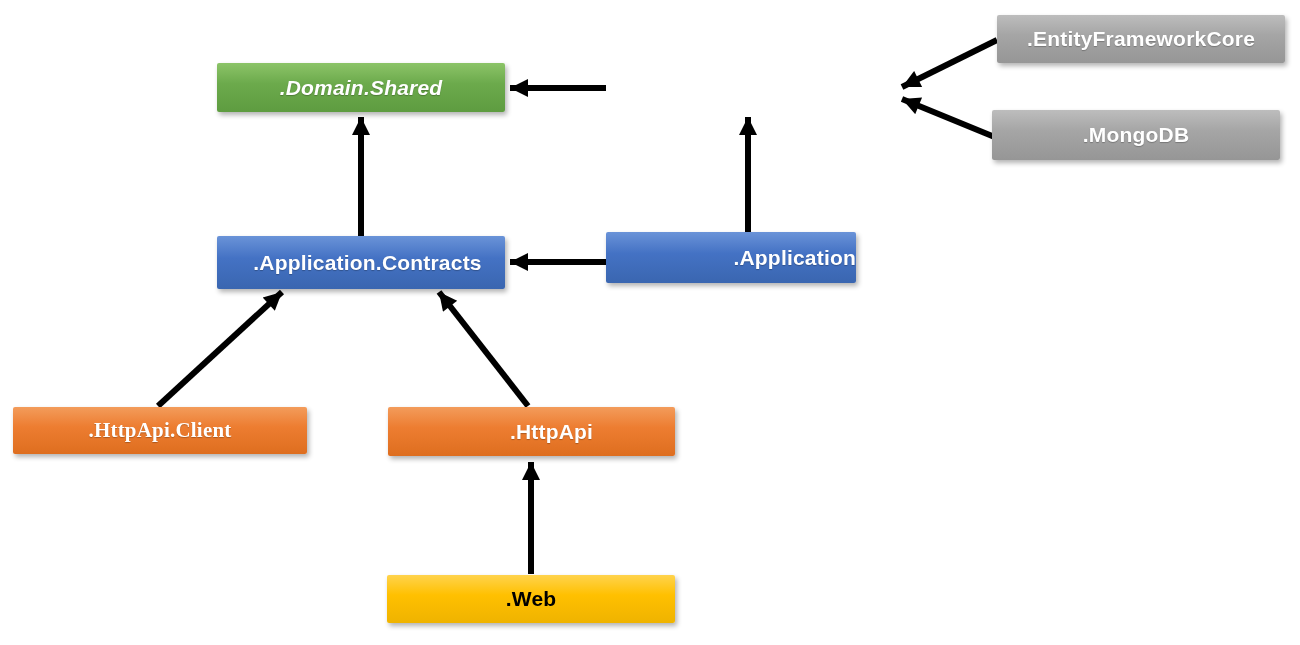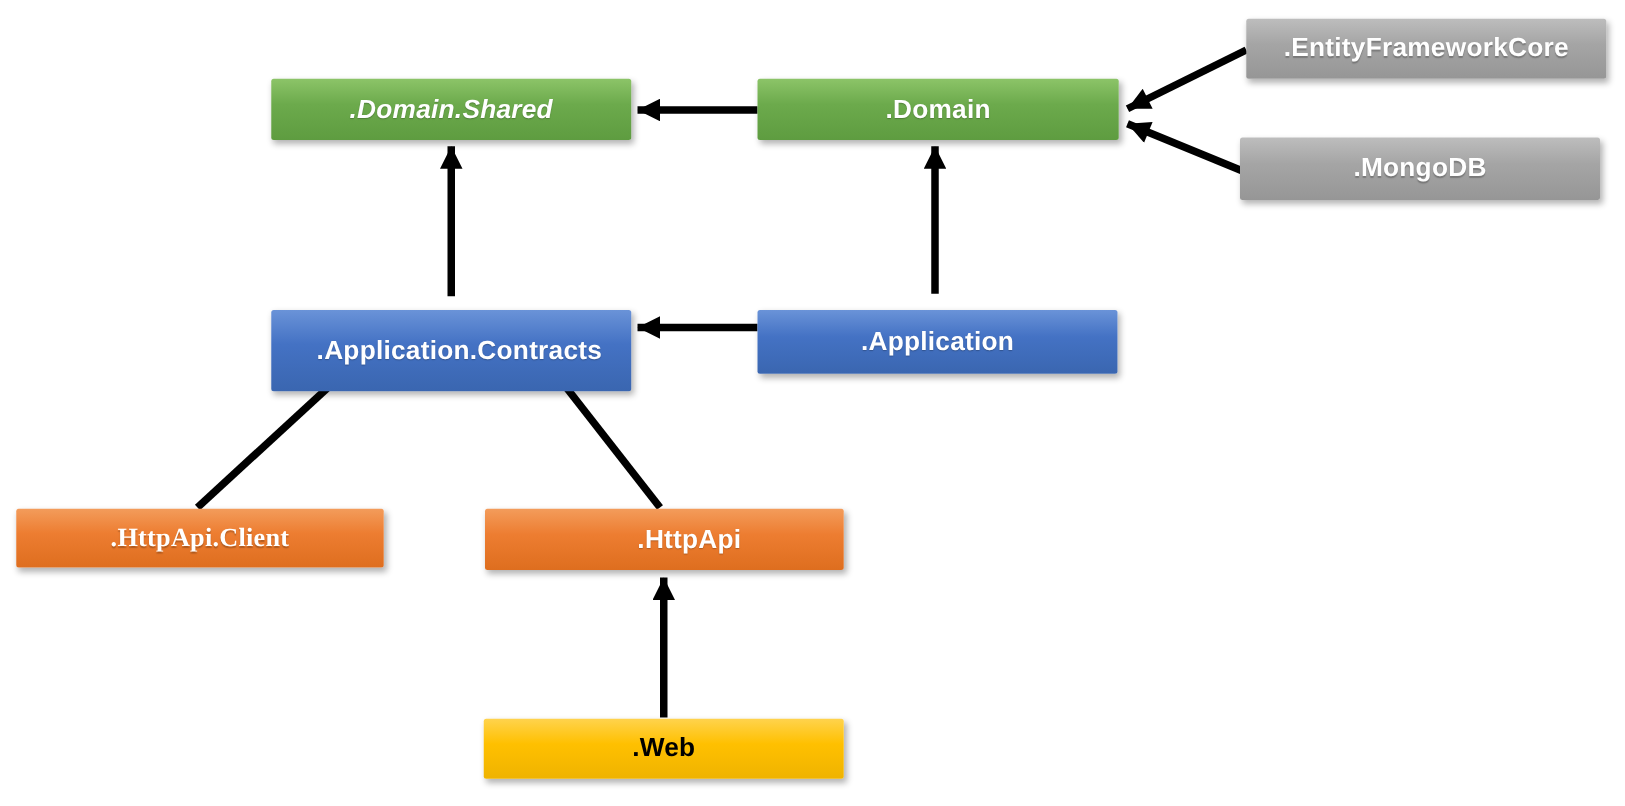--- a/index.html
+++ b/index.html
@@ -61,33 +61,30 @@
         <line x1="606" y1="262" x2="510" y2="262" stroke="#000000" stroke-width="6" marker-end="url(#arrowhead)"></line>
         <line x1="158" y1="406" x2="282" y2="292" stroke="#000000" stroke-width="6" marker-end="url(#arrowhead)"></line>
         <line x1="528" y1="406" x2="439" y2="292" stroke="#000000" stroke-width="6" marker-end="url(#arrowhead)"></line>
         <line x1="531" y1="574" x2="531" y2="462" stroke="#000000" stroke-width="6" marker-end="url(#arrowhead)"></line>
       </g>
   </svg>
 
   <div class="node light-text" style="left: 217px; top: 63px; width: 288px; height: 49px; background: linear-gradient(rgb(140, 196, 104) 0%, rgb(108, 170, 76) 42%, rgb(94, 156, 64) 100%); color: rgb(255, 255, 255); font-style: italic;">
     <span class="node-label">.Domain.Shared</span>
   </div>
-  <div class="node light-text" style="left: 606px; top: 63px; width: 289px; height: 49px; background: linear-gradient(rgb(140, 196, 104) 0%, rgb(108, 170, 76) 42%, rgb(94, 156, 64) 100%); color: rgb(255, 255, 255);">
-    <span class="node-label">.Domain</span>
-  </div>
   <div class="node light-text" style="left: 997px; top: 15px; width: 288px; height: 48px; background: linear-gradient(rgb(189, 189, 189) 0%, rgb(165, 165, 165) 42%, rgb(150, 150, 150) 100%); color: rgb(255, 255, 255);">
     <span class="node-label">.EntityFrameworkCore</span>
   </div>
   <div class="node light-text" style="left: 992px; top: 110px; width: 288px; height: 50px; background: linear-gradient(rgb(189, 189, 189) 0%, rgb(165, 165, 165) 42%, rgb(150, 150, 150) 100%); color: rgb(255, 255, 255);">
     <span class="node-label">.MongoDB</span>
   </div>
-  <div class="node light-text" style="left: 217px; top: 248px; width: 288px; height: 65px; background: linear-gradient(rgb(106, 147, 216) 0%, rgb(68, 114, 196) 42%, rgb(58, 102, 176) 100%); color: rgb(255, 255, 255); padding-left: 13px;">
+  <div class="node light-text" style="left: 217px; top: 236px; width: 288px; height: 53px; background: linear-gradient(rgb(106, 147, 216) 0%, rgb(68, 114, 196) 42%, rgb(58, 102, 176) 100%); color: rgb(255, 255, 255); padding-left: 13px;">
     <span class="node-label">.Application.Contracts</span>
   </div>
-  <div class="node light-text" style="left: 606px; top: 248px; width: 288px; height: 51px; background: linear-gradient(rgb(106, 147, 216) 0%, rgb(68, 114, 196) 42%, rgb(58, 102, 176) 100%); color: rgb(255, 255, 255);">
+  <div class="node light-text" style="left: 606px; top: 232px; width: 250px; height: 51px; background: linear-gradient(rgb(106, 147, 216) 0%, rgb(68, 114, 196) 42%, rgb(58, 102, 176) 100%); color: rgb(255, 255, 255); justify-content: flex-end;">
     <span class="node-label">.Application</span>
   </div>
   <div class="node light-text" style="left: 13px; top: 407px; width: 294px; height: 47px; background: linear-gradient(rgb(243, 156, 91) 0%, rgb(237, 125, 49) 42%, rgb(222, 110, 31) 100%); color: rgb(255, 255, 255); font-family: Liberation Serif, serif;">
     <span class="node-label">.HttpApi.Client</span>
   </div>
   <div class="node light-text" style="left: 388px; top: 407px; width: 287px; height: 49px; background: linear-gradient(rgb(243, 156, 91) 0%, rgb(237, 125, 49) 42%, rgb(222, 110, 31) 100%); color: rgb(255, 255, 255); padding-left: 40px;">
     <span class="node-label">.HttpApi</span>
   </div>
   <div class="node" style="left: 387px; top: 575px; width: 288px; height: 48px; background: linear-gradient(rgb(255, 211, 77) 0%, rgb(255, 192, 0) 42%, rgb(239, 179, 0) 100%); color: rgb(0, 0, 0);">
     <span class="node-label">.Web</span>

